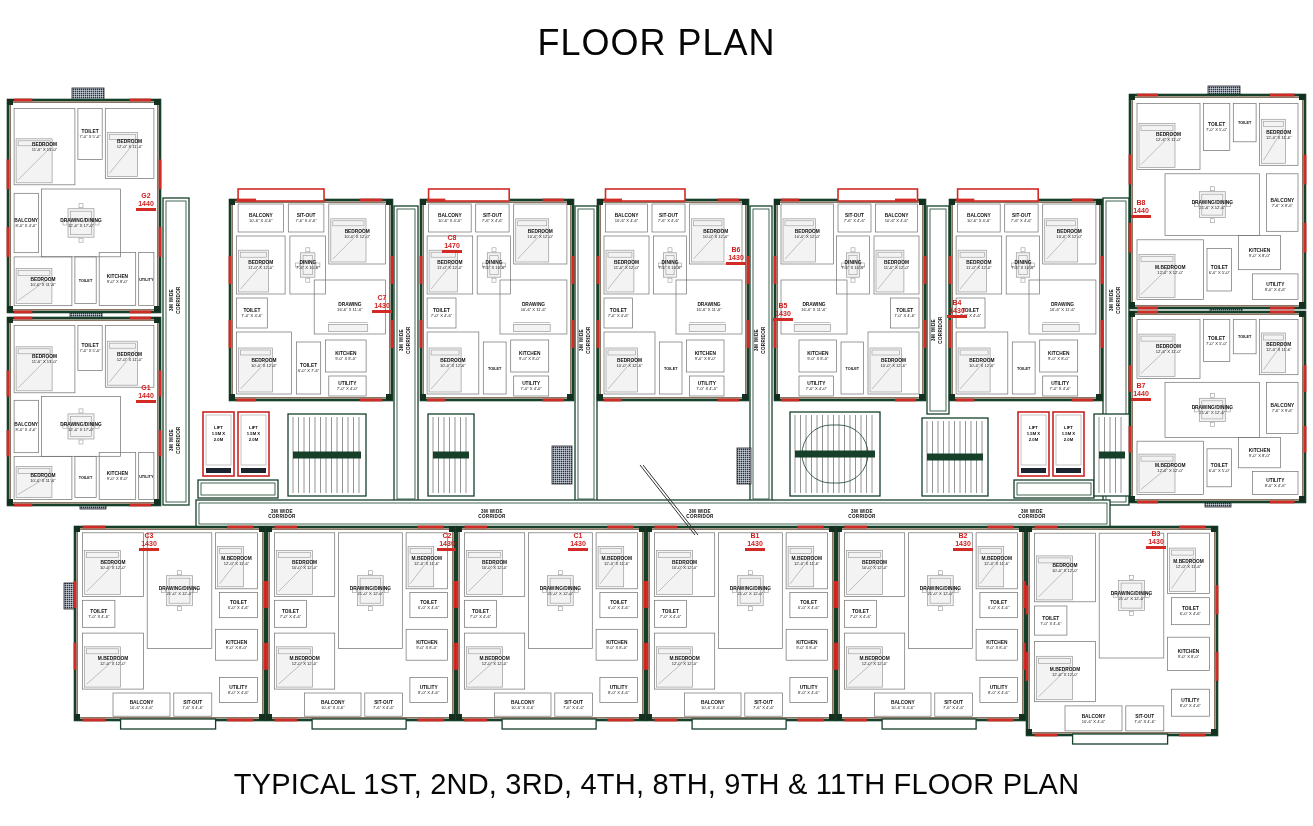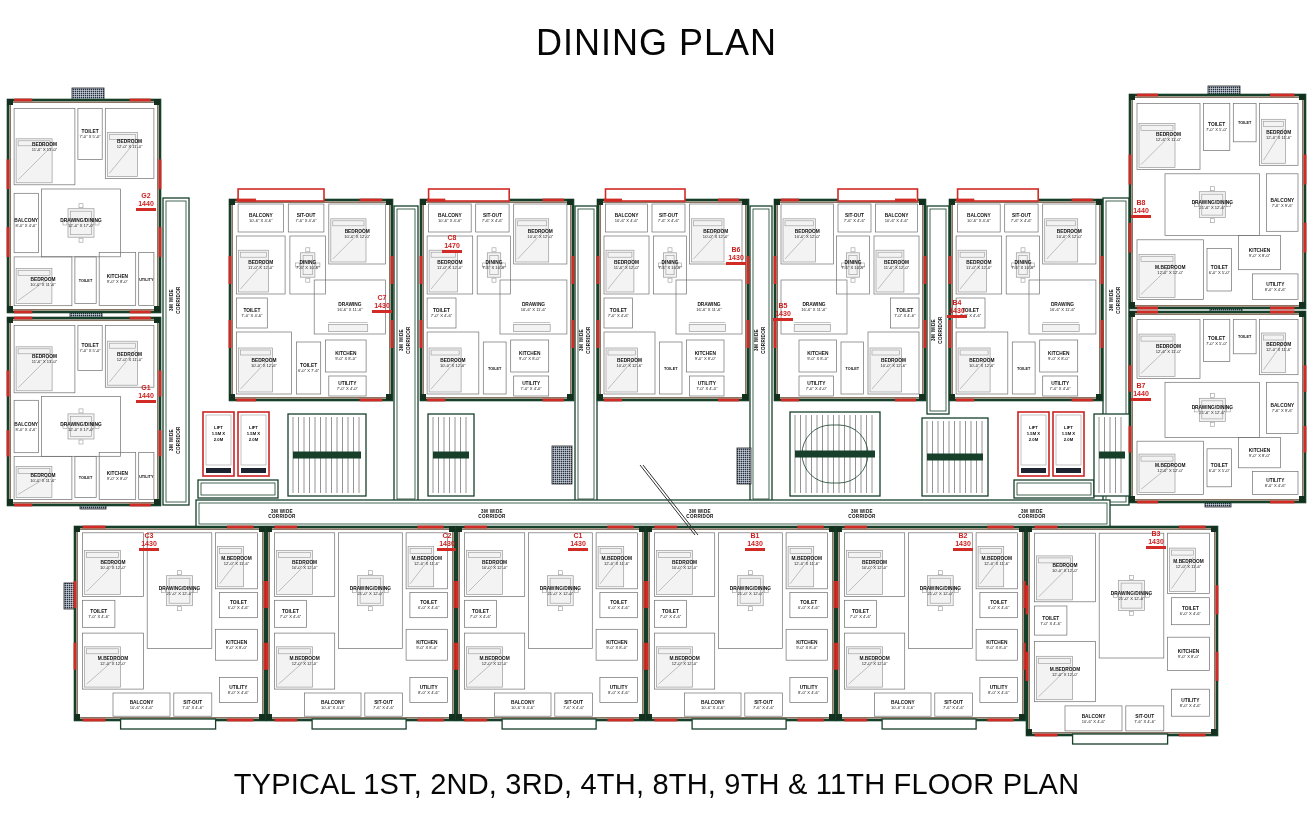--- a/index.html
+++ b/index.html
@@ -31,21 +31,21 @@
   .rname-sm{font-size:3.8px;font-weight:700;fill:#101010;text-anchor:middle;}
   .rdims{font-size:4.1px;fill:#1a1a1a;text-anchor:middle;}
   .tag{font-size:7px;font-weight:700;fill:#cf1d1d;text-anchor:middle;}
   .corrlbl{font-size:4.6px;font-weight:600;fill:#0a0a0a;text-anchor:middle;letter-spacing:0.3px;}
   .liftlbl{font-size:4.2px;font-weight:700;fill:#0a0a0a;text-anchor:middle;}
 </style>
 </head>
 <body>
 
 <div class="stage">
-  <div class="plan-title">DINING PLAN</div>
+  <div class="plan-title">FLOOR PLAN</div>
   <svg id="plan-svg" width="1313" height="826" viewBox="0 0 1313 826">
       <defs>
         <pattern id="hatch" width="4" height="4" patternUnits="userSpaceOnUse">
           <rect width="4" height="4" fill="#243040"></rect>
           <path d="M0 0.5H4M0 2.5H4M0.5 0V4M2.5 0V4" stroke="#dfe6ee" stroke-width="0.6"></path>
         </pattern>
       </defs>
       <rect x="163.0" y="198.0" width="26.0" height="307.0" class="corr"></rect>
       <rect x="166.0" y="201.0" width="20.0" height="301.0" class="corr2"></rect>
       <text x="173.4" y="300.0" class="corrlbl" transform="rotate(-90 173.4 300.0)">3M WIDE</text>

